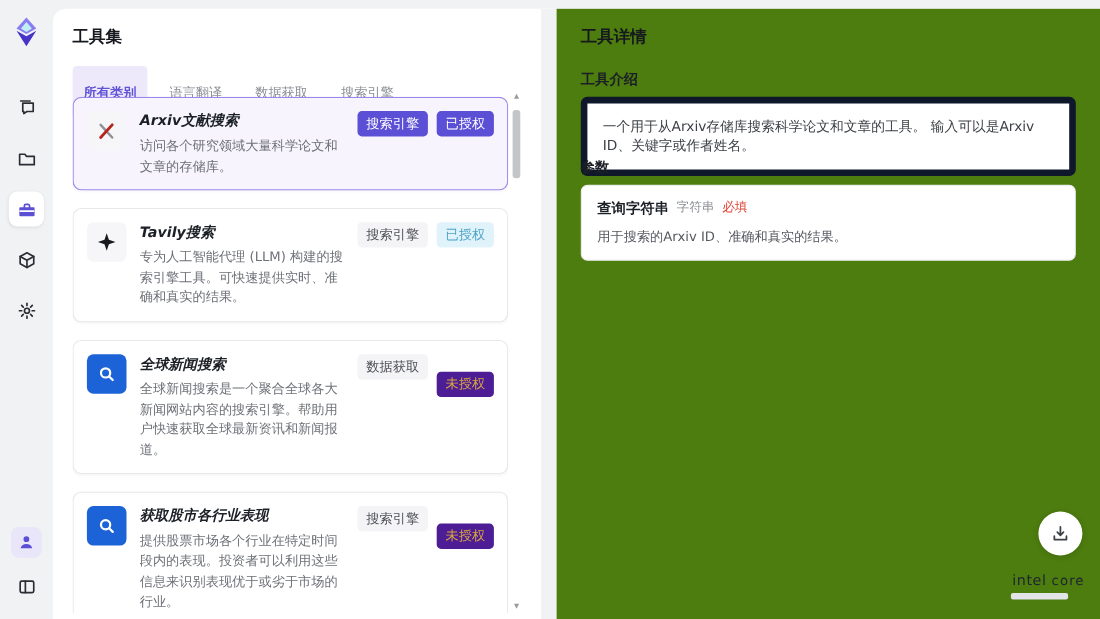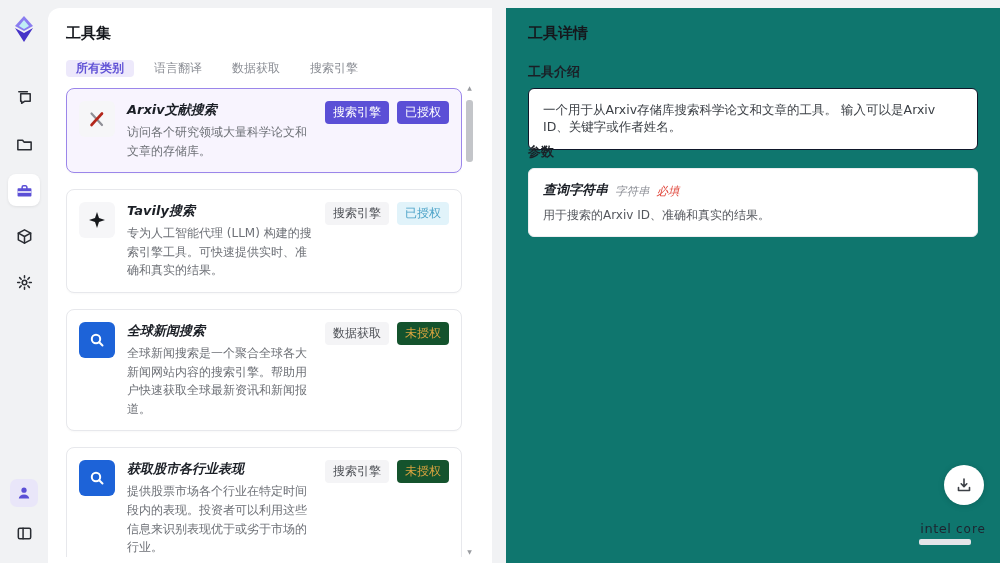--- a/index.html
+++ b/index.html
@@ -25,55 +25,55 @@
 
   
   .main { position:absolute; left:48px; top:8px; right:0; bottom:0; background:#ffffff;
     border-top-left-radius:12px; }
   .v-divider { position:absolute; left:444px; top:0; bottom:0; width:14px; background:#f1f2f4; }
 
   
   .toolset { position:absolute; left:0; top:0; width:428px; bottom:0; }
   .ts-title { position:absolute; left:18px; top:16px; font-size:15px; font-weight:bold; color:#15181d; }
   .tabs { position:absolute; left:18px; top:52px; display:flex; gap:10px; }
-  .tab { font-size:12px; color:#8b8e95; padding:0 10px; border-radius:4px; cursor:pointer; white-space:nowrap; }
+  .tab { font-size:12px; color:#8b8e95; padding:16px 10px; border-radius:4px; cursor:pointer; white-space:nowrap; }
   .tab.active { background:#ede9fb; color:#6153d6; font-weight:bold; }
 
   .tool-list { position:absolute; left:18px; right:14px; top:80px; bottom:6px; overflow:hidden; }
   .tool-card { background:#ffffff; border:1px solid #e7e8ec; border-radius:8px;
     padding:12px 12px 12px 12px; margin-bottom:16px; display:flex; gap:12px; cursor:pointer;
     box-shadow:0 1px 2px rgba(0,0,0,.03); }
   .tool-card.selected { background:#f8f4fe; border:1.5px solid #9b86ea; }
   .tool-icon { width:36px; height:36px; border-radius:6px; flex:0 0 36px; background:#f6f6f8;
     display:flex; align-items:center; justify-content:center; }
   .tool-icon.blue { background:#1d63d8; }
   .tool-body { flex:1; min-width:0; max-width:218px; }
   .tool-name { font-size:13px; font-weight:bold; color:#1b1f26; margin-bottom:4px;font-style:italic; }
   .tool-desc { font-size:12px; color:#6e7177; line-height:1.55; }
   .tool-tags { display:flex; gap:8px; align-items:flex-start; margin-left:auto; }
   .badge { font-size:12px; padding:3px 8px; border-radius:4px; white-space:nowrap; }
   .badge.cat { background:#f4f4f6; color:#4e5157; }
   .badge.solid { background:#5b4fd6; color:#ffffff; }
   .badge.auth-yes { background:#e1f3fa; color:#4da3c8; }
-  .badge.auth-no { background:#14532d; color:#d9a43f; }
+  .badge.auth-no { background:#4c1d95; color:#d9a43f;margin-top:16px; }
 
   .scrollbar { position:absolute; right:3px; top:84px; bottom:10px; width:7px; }
   .sb-arrow { position:absolute; left:0; width:7px; font-size:6px; color:#9a9ca1; text-align:center; }
   .sb-thumb { position:absolute; left:0; top:8px; width:7px; height:62px; background:#c3c5c9; border-radius:3px; }
 
   
-  .details { position:absolute; left:458px; right:0; top:0; bottom:0; background:#0f766e; }
+  .details { position:absolute; left:458px; right:0; top:0; bottom:0; background:#4d7c0f; }
   .dt-title { position:absolute; left:22px; top:16px; font-size:15px; font-weight:bold; color:#15181d; }
   .dt-sub1 { position:absolute; left:22px; top:55px; font-size:13px; font-weight:bold; color:#1b1f26; }
   .intro-box { position:absolute; left:22px; right:22px; top:80px; background:#ffffff;
-    border:1px solid #0f172a; border-radius:6px; padding:13px 14px; font-size:12.5px; color:#3c4046; }
+    border:6px solid #0f172a; border-radius:6px; padding:13px 14px; font-size:12.5px; color:#3c4046; }
   .dt-sub2 { position:absolute; left:22px; top:135px; font-size:13px; font-weight:bold; color:#1b1f26; }
   .param-box { position:absolute; left:22px; right:22px; top:160px; background:#ffffff;
     border:1px solid #ededf0; border-radius:6px; padding:12px 14px; }
-  .param-head { display:flex; align-items:flex-end; gap:7px; margin-bottom:8px;font-style:italic; }
+  .param-head { display:flex; align-items:flex-start; gap:7px; margin-bottom:8px; }
   .param-name { font-size:13px; font-weight:bold; color:#1b1f26; }
   .param-type { font-size:11.5px; color:#8b8e95; }
   .param-req { font-size:11.5px; color:#e0453a; }
   .param-desc { font-size:12px; color:#55585e; }
 
   
   .dl-fab { position:absolute; right:16px; bottom:58px; width:40px; height:40px; border-radius:50%;
     background:#ffffff; box-shadow:0 1px 6px rgba(0,0,0,.15); display:flex; align-items:center;
     justify-content:center; cursor:pointer; z-index:8; }
   .dl-fab svg { width:18px; height:18px; stroke:#3c4046; stroke-width:1.6; fill:none;

